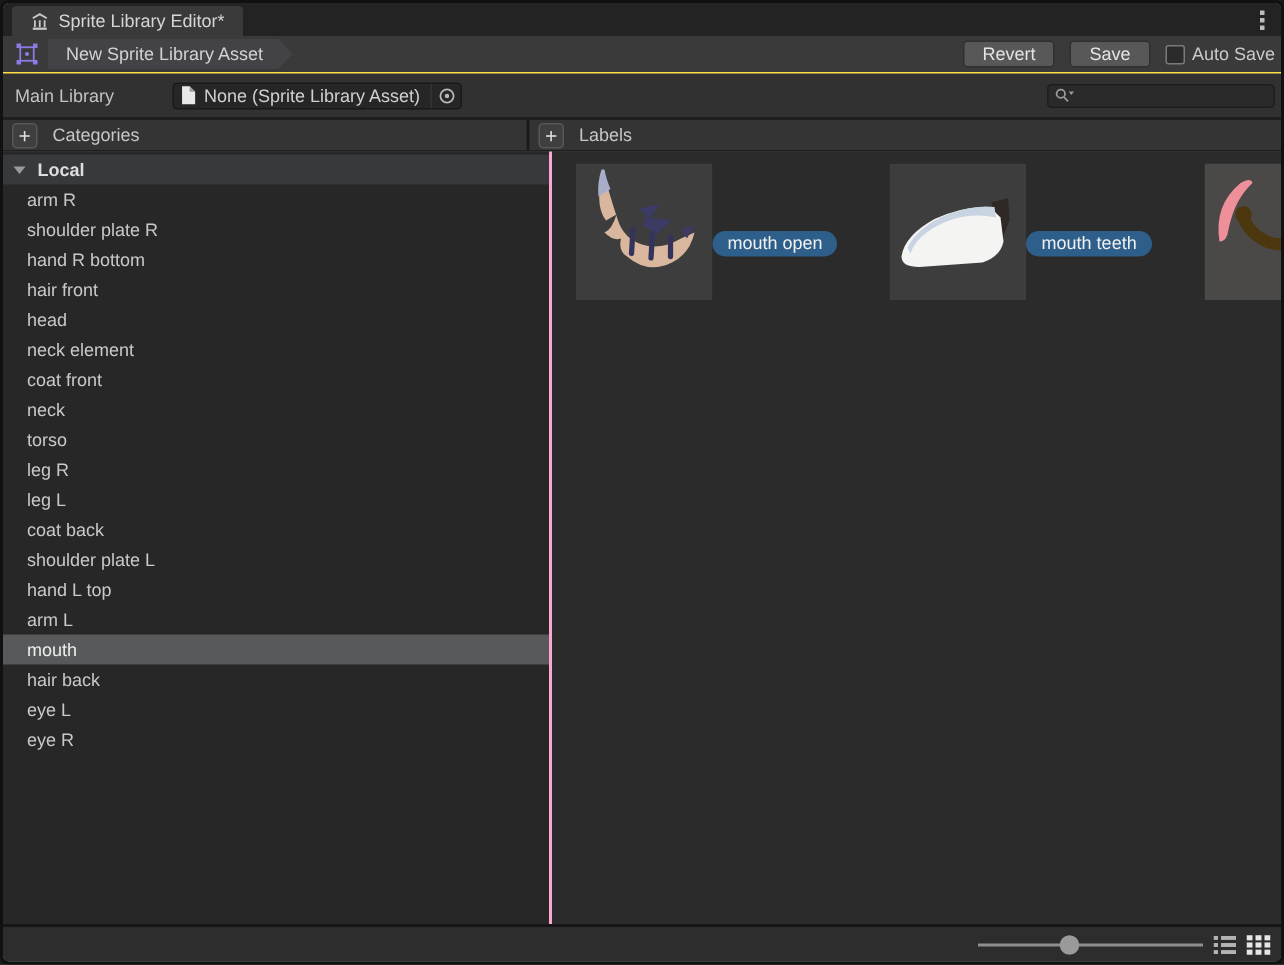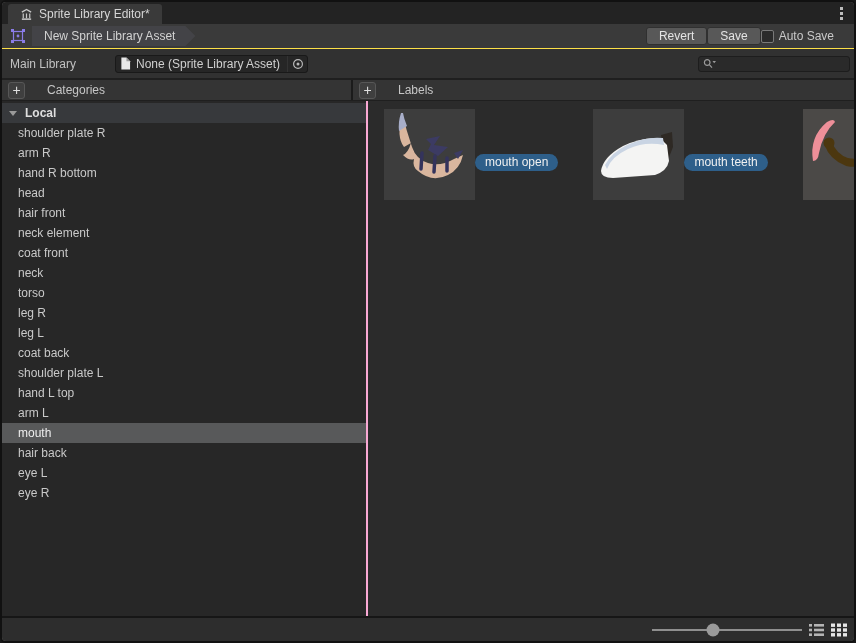--- a/index.html
+++ b/index.html
@@ -26,21 +26,21 @@
   .kebab i { width:3px; height:3px; background:#bdbdbd; display:block; }
   
   .toolbar { height:24px; background:#3a3a3a; display:flex; align-items:center; flex:none; }
   .toolbar .asset-icon { margin-left:8px; display:flex; }
   .breadcrumb {
     margin-left:6px; height:20px; padding:0 20px 0 12px;
     background:#434347; color:#d2d2d2;
     display:flex; align-items:center;
     clip-path: polygon(0 0, calc(100% - 10px) 0, 100% 50%, calc(100% - 10px) 100%, 0 100%);
   }
-  .toolbar-right { margin-left:auto; display:flex; align-items:center; margin-right:20px; }
+  .toolbar-right { margin-left:auto; display:flex; align-items:center; margin-right:4px; gap:10px; }
   .btn {
     height:18px; padding:0 12px; background:#585858; border:1px solid #303030;
     border-radius:3px; color:#e4e4e4; font-size:12px; display:flex; align-items:center; cursor:pointer;
   }
   .autosave { display:flex; align-items:center; gap:5px; }
   .checkbox { width:13px; height:13px; background:#2b2b2b; border:1px solid #7a7a7a; border-radius:2px; cursor:pointer; }
   
   .mainlib { height:30px; background:#313131; border-top:1px solid #fde047; display:flex; align-items:center; flex:none; }
   .mainlib-label { margin-left:8px; width:105px; color:#c2c2c2; }
   .obj-field {
@@ -59,21 +59,21 @@
   .searchbox svg { margin:0 2px 0 4px; flex:none; }
   
   .headers { height:23px; display:flex; background:#343434; border-top:2px solid #1f1f1f; border-bottom:1px solid #1f1f1f; flex:none; }
   .header-cell { display:flex; align-items:center; }
   .header-cell.left { width:351px; border-right:2px solid #1b1b1b; flex:none; }
   .header-cell.right { flex:1; }
   .plus-btn {
     margin-left:6px; width:17px; height:17px; background:#3f3f3f; border:1px solid #575757; border-radius:3px;
     color:#e0e0e0; font-size:14px; line-height:14px; display:flex; align-items:center; justify-content:center; cursor:pointer;
   }
-  .header-title { margin-left:22px; color:#c6c6c6; }
+  .header-title { margin-left:10px; color:#c6c6c6; }
   
   .content { flex:1; display:flex; min-height:0; }
   .left-panel { width:366px; flex:none; background:#272727; border-right:2px solid #f9a8d4; overflow:hidden; }
   .group-row { margin-top:2px; height:20px; background:#37393c; display:flex; align-items:center; cursor:pointer; }
   .tri-down { margin-left:7px; width:0; height:0; border-left:4px solid transparent; border-right:4px solid transparent; border-top:5px solid #9a9a9a; }
   .group-label { margin-left:8px; font-weight:bold; color:#dedede; }
   .cat-row { height:20px; display:flex; align-items:center; padding-left:16px; color:#c9c9c9; cursor:pointer; }
   .cat-row.selected { background:#58595a; color:#eeeeee; }
   .right-panel { flex:1; background:#2b2b2b; padding:8px 0 0 16px; display:flex; gap:35px; align-items:flex-start; overflow:hidden; }
   .label-card { display:flex; flex-direction:row; align-items:center; flex:none; }
@@ -176,33 +176,33 @@
   </div>
 
   <div class="content">
     <div class="left-panel">
       <div class="group-row">
         <span class="tri-down"></span>
         <span class="group-label">Local</span>
       </div>
       <div>
           <div class="cat-row">
+    <span>arm R</span>
+  </div>
+          <div class="cat-row">
     <span>shoulder plate R</span>
   </div>
           <div class="cat-row">
-    <span>arm R</span>
-  </div>
-          <div class="cat-row">
     <span>hand R bottom</span>
   </div>
           <div class="cat-row">
+    <span>hair front</span>
+  </div>
+          <div class="cat-row">
     <span>head</span>
-  </div>
-          <div class="cat-row">
-    <span>hair front</span>
   </div>
           <div class="cat-row">
     <span>neck element</span>
   </div>
           <div class="cat-row">
     <span>coat front</span>
   </div>
           <div class="cat-row">
     <span>neck</span>
   </div>

